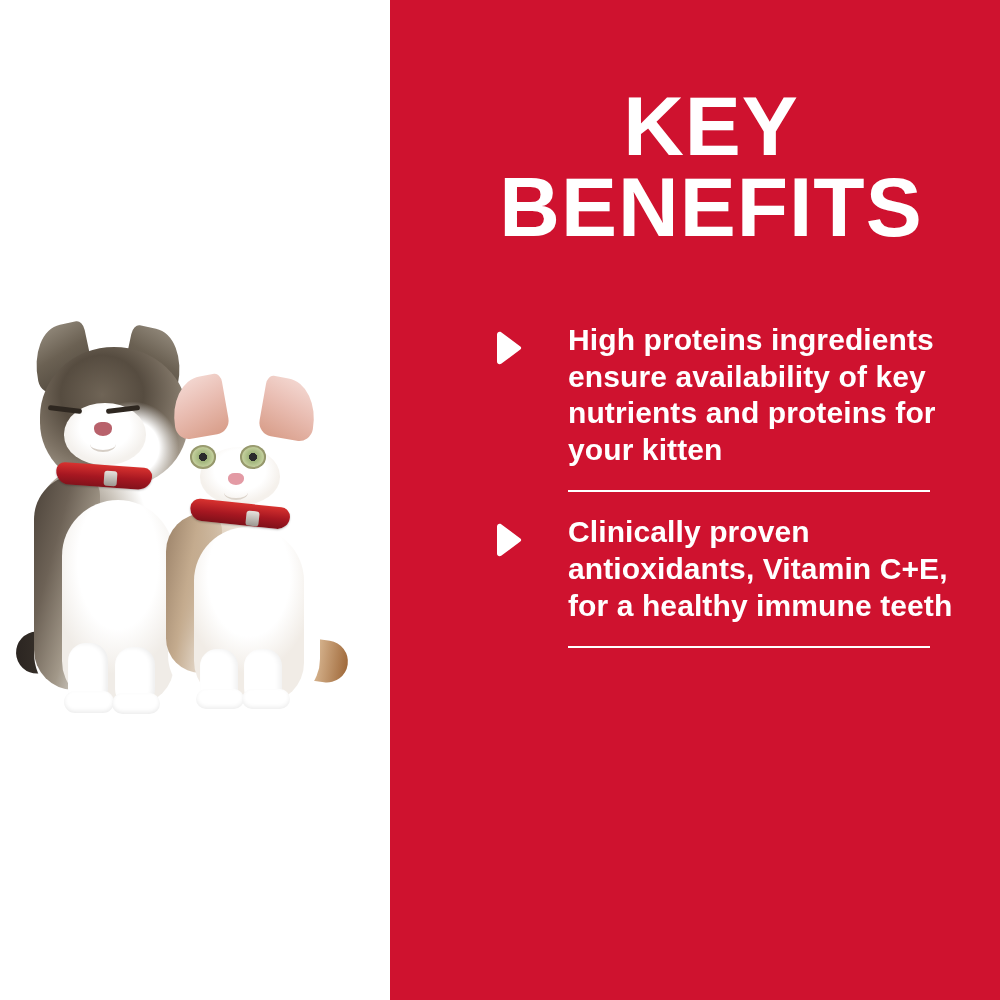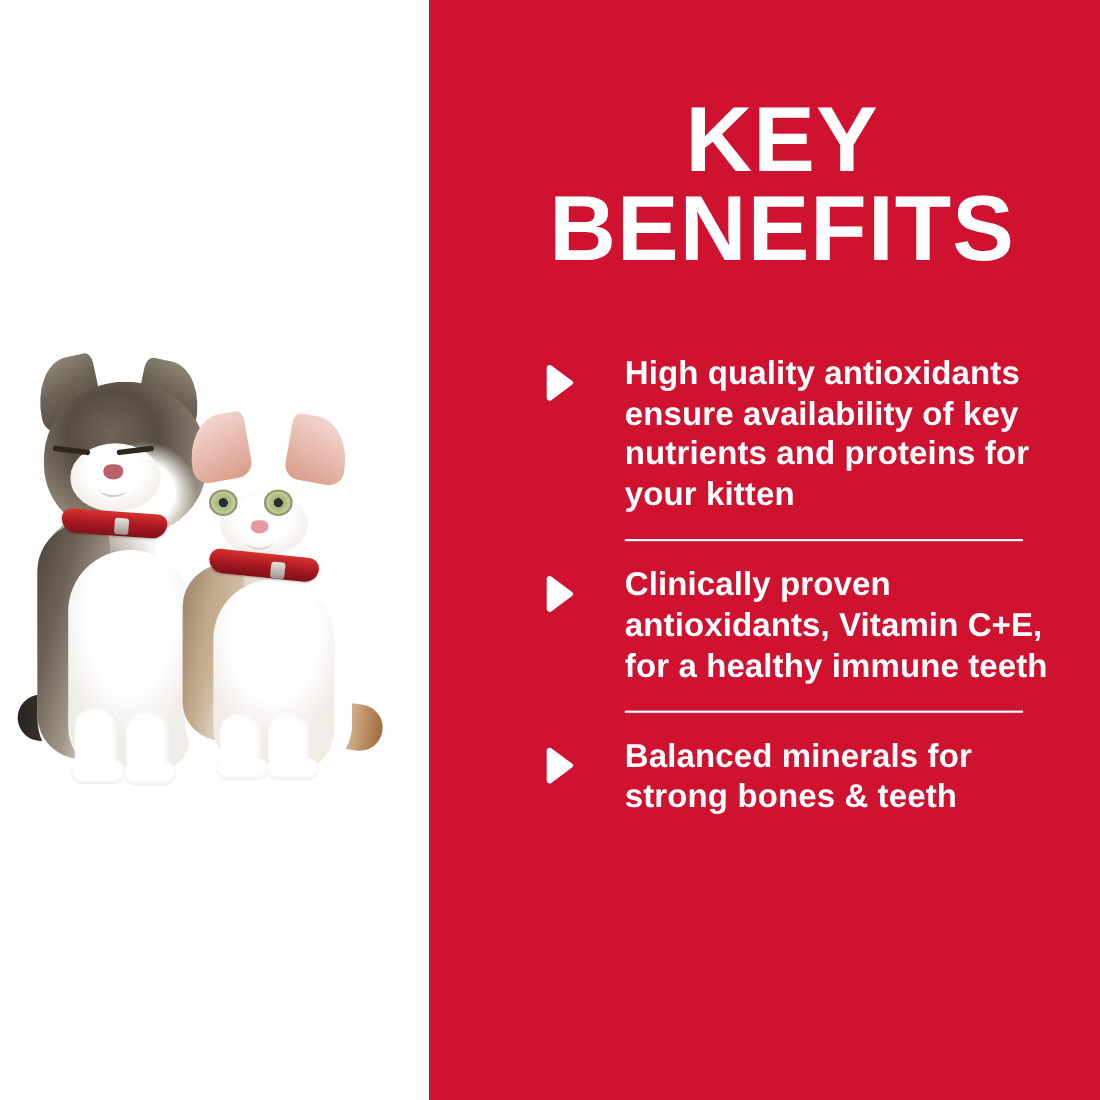--- a/index.html
+++ b/index.html
@@ -329,41 +329,33 @@
 BENEFITS</div>
 
     <div class="benefit-list">
 
       <div class="benefit-item">
         <span class="bullet-triangle">
           <svg width="30" height="34" viewBox="0 0 30 34" aria-hidden="true">
             <path d="M4 3.5 C4 1.2 6.3 0 8.2 1.2 L27 15.2 C28.6 16.3 28.6 17.7 27 18.8 L8.2 32.8 C6.3 34 4 32.8 4 30.5 Z" fill="#ffffff"></path>
           </svg>
         </span>
-        <span class="benefit-text">High quality antioxidants ensure availability of key nutrients and proteins for your kitten</span>
+        <span class="benefit-text">High proteins ingredients ensure availability of key nutrients and proteins for your kitten</span>
       </div>
 
       <div class="benefit-divider"></div>
 
       <div class="benefit-item">
         <span class="bullet-triangle">
           <svg width="30" height="34" viewBox="0 0 30 34" aria-hidden="true">
             <path d="M4 3.5 C4 1.2 6.3 0 8.2 1.2 L27 15.2 C28.6 16.3 28.6 17.7 27 18.8 L8.2 32.8 C6.3 34 4 32.8 4 30.5 Z" fill="#ffffff"></path>
           </svg>
         </span>
         <span class="benefit-text">Clinically proven antioxidants, Vitamin C+E, for a healthy immune teeth</span>
       </div>
 
       <div class="benefit-divider"></div>
 
-      <div class="benefit-item">
-        <span class="bullet-triangle">
-          <svg width="30" height="34" viewBox="0 0 30 34" aria-hidden="true">
-            <path d="M4 3.5 C4 1.2 6.3 0 8.2 1.2 L27 15.2 C28.6 16.3 28.6 17.7 27 18.8 L8.2 32.8 C6.3 34 4 32.8 4 30.5 Z" fill="#ffffff"></path>
-          </svg>
-        </span>
-        <span class="benefit-text">Balanced minerals for strong bones &amp; teeth</span>
-      </div>
 
     </div>
   </div>
 
 </div>
 
 </body></html>

